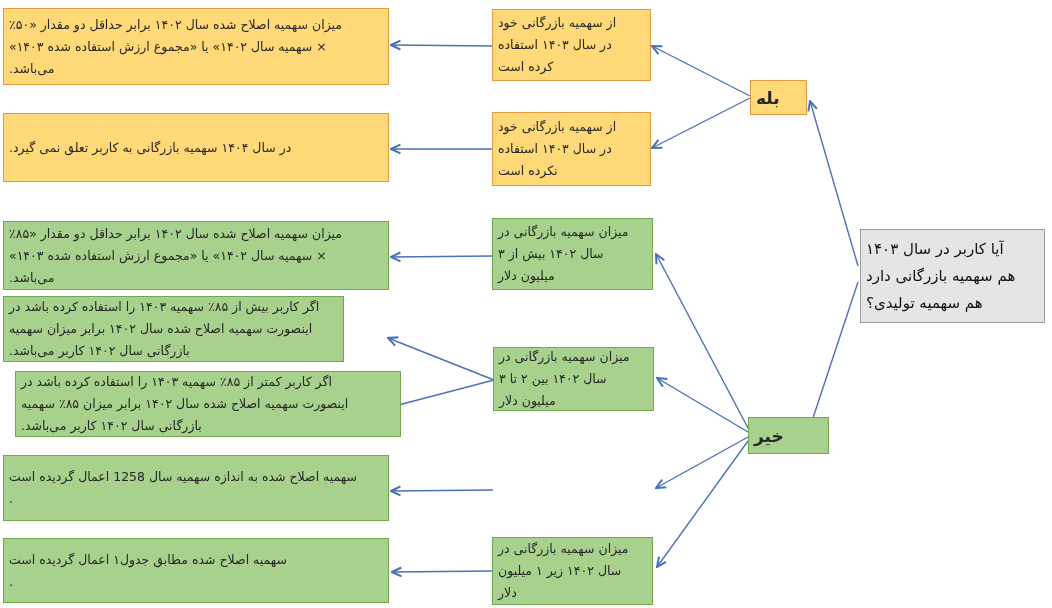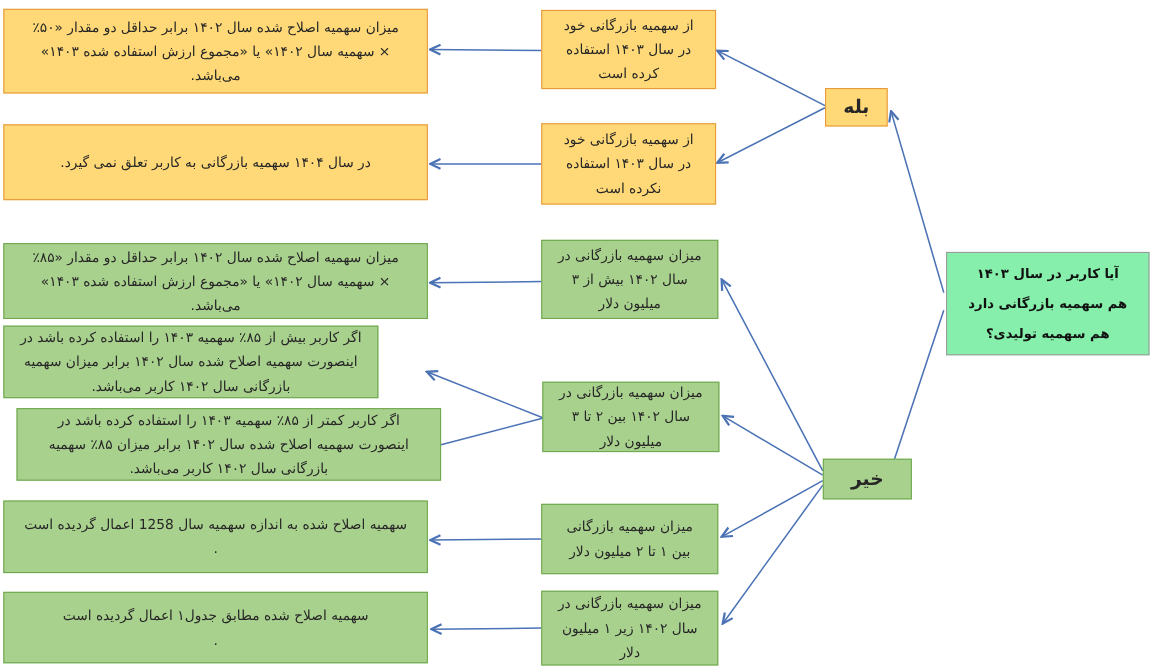--- a/index.html
+++ b/index.html
@@ -26,45 +26,45 @@
     stroke: #4a72b4;
     stroke-width: 1.4;
     fill: none;
   }
   .node {
     position: absolute;
     box-sizing: border-box;
     display: flex;
     align-items: center;
     justify-content: center;
-    text-align: center;
+    text-align: left;
     direction: rtl;
     color: #262626;
     font-size: 12.5px;
     line-height: 22px;
     padding: 2px 5px;
   }
   .node span {
     white-space: pre-line;
     display: block;
     width: 100%;
   }
   .node.yellow {
     background: #ffd977;
     border: 1.5px solid #e79a3c;
   }
   .node.green {
     background: #a9d18e;
     border: 1.5px solid #6fa84f;
   }
   .node.gray {
-    background: #86efac;
+    background: #e5e5e5;
     border: 1.5px solid #9b9b9b;
-    font-weight: 700;
-    font-size: 12px;
+    font-weight: 400;
+    font-size: 15px;
     line-height: 27px;
     color: #111111;
   }
   .node.small-label {
     font-weight: 600;
     font-size: 17px;
   }
 </style>
 </head>
 <body>
@@ -120,24 +120,20 @@
   <div class="node green" style="left:492px; top:218px; width:161px; height:72px;">
     <span>میزان سهمیه بازرگانی در
 سال ۱۴۰۲ بیش از ۳
 میلیون دلار</span>
   </div>
   <div class="node green" style="left:493px; top:347px; width:161px; height:64px;">
     <span>میزان سهمیه بازرگانی در
 سال ۱۴۰۲ بین ۲ تا ۳
 میلیون دلار</span>
   </div>
-  <div class="node green" style="left:492px; top:458px; width:161px; height:64px;">
-    <span>میزان سهمیه بازرگانی
-بین ۱ تا ۲ میلیون دلار</span>
-  </div>
   <div class="node green" style="left:492px; top:537px; width:161px; height:68px;">
     <span>میزان سهمیه بازرگانی در
 سال ۱۴۰۲ زیر ۱ میلیون
 دلار</span>
   </div>
 
   <div class="node yellow" style="left:3px; top:8px; width:386px; height:77px;">
     <span>میزان سهمیه اصلاح شده سال ۱۴۰۲ برابر حداقل دو مقدار «۵۰٪
 × سهمیه سال ۱۴۰۲» یا «مجموع ارزش استفاده شده ۱۴۰۳»
 می‌باشد.</span>

